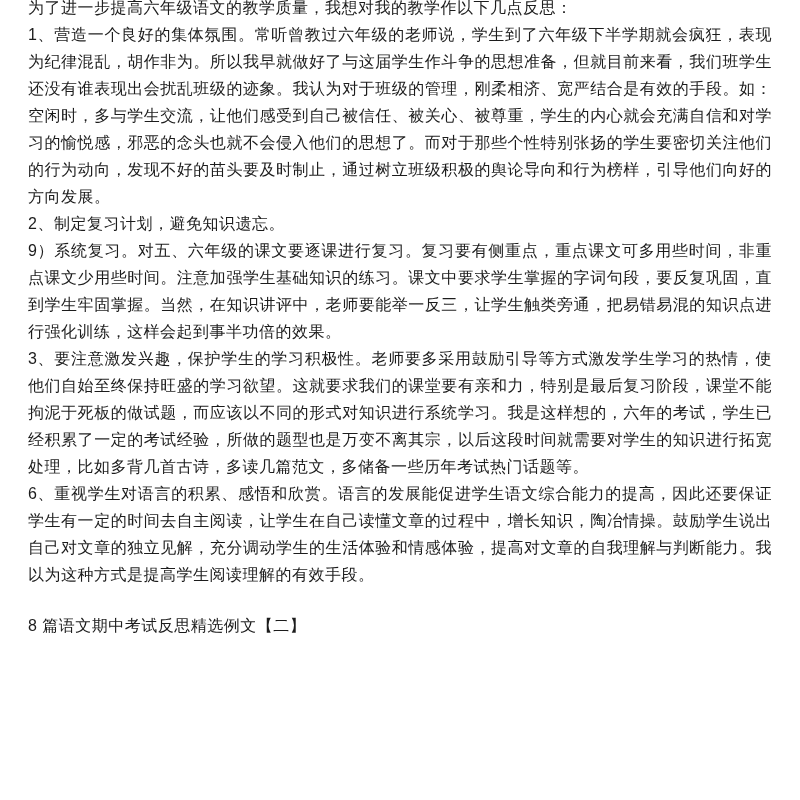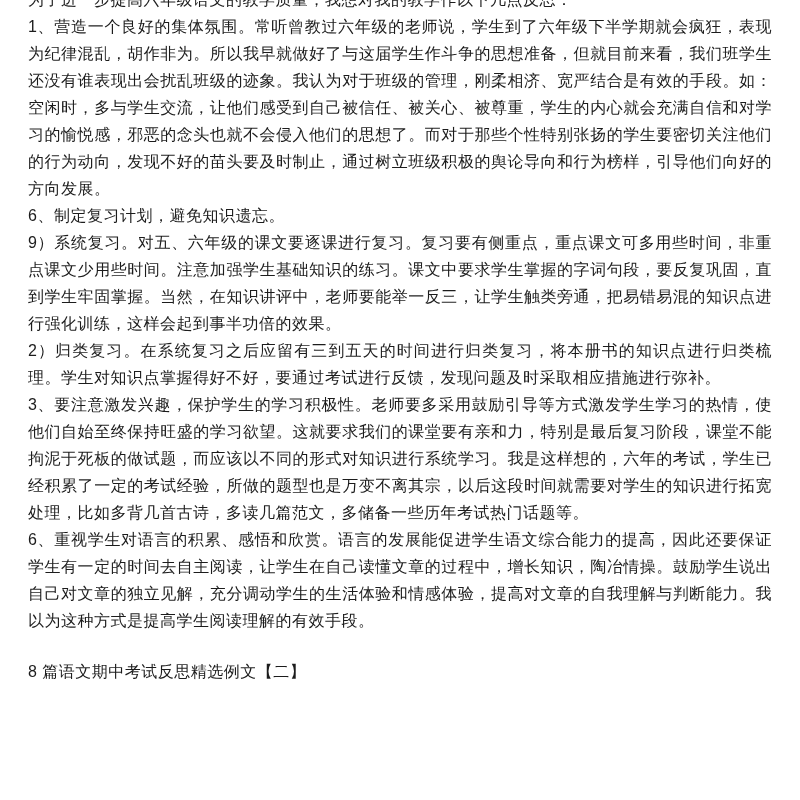--- a/index.html
+++ b/index.html
@@ -10,21 +10,21 @@
   body {
     width: 800px;
     height: 800px;
     overflow: hidden;
     font-family: "Liberation Sans", "DejaVu Sans", sans-serif;
   }
   .page {
     box-sizing: border-box;
     width: 800px;
     height: 800px;
-    padding: 0 28px;
+    padding: 8px 28px;
     overflow: hidden;
     position: relative;
     background: #ffffff;
   }
   .para {
     margin: 0;
     font-size: 16px;
     line-height: 27px;
     color: #1c1c1c;
     text-align: justify;
@@ -37,19 +37,18 @@
   .para.footer-gap {
     margin-top: 24px; 
   }
 </style>
 </head>
 <body>
 
 <div class="page">
   <p class="para clip-top">为了进一步提高六年级语文的教学质量，我想对我的教学作以下几点反思：</p>
   <p class="para">1、营造一个良好的集体氛围。常听曾教过六年级的老师说，学生到了六年级下半学期就会疯狂，表现为纪律混乱，胡作非为。所以我早就做好了与这届学生作斗争的思想准备，但就目前来看，我们班学生还没有谁表现出会扰乱班级的迹象。我认为对于班级的管理，刚柔相济、宽严结合是有效的手段。如：空闲时，多与学生交流，让他们感受到自己被信任、被关心、被尊重，学生的内心就会充满自信和对学习的愉悦感，邪恶的念头也就不会侵入他们的思想了。而对于那些个性特别张扬的学生要密切关注他们的行为动向，发现不好的苗头要及时制止，通过树立班级积极的舆论导向和行为榜样，引导他们向好的方向发展。</p>
-  <p class="para">6、制定复习计划，避免知识遗忘。</p>
+  <p class="para">2、制定复习计划，避免知识遗忘。</p>
   <p class="para">9）系统复习。对五、六年级的课文要逐课进行复习。复习要有侧重点，重点课文可多用些时间，非重点课文少用些时间。注意加强学生基础知识的练习。课文中要求学生掌握的字词句段，要反复巩固，直到学生牢固掌握。当然，在知识讲评中，老师要能举一反三，让学生触类旁通，把易错易混的知识点进行强化训练，这样会起到事半功倍的效果。</p>
-  <p class="para">2）归类复习。在系统复习之后应留有三到五天的时间进行归类复习，将本册书的知识点进行归类梳理。学生对知识点掌握得好不好，要通过考试进行反馈，发现问题及时采取相应措施进行弥补。</p>
   <p class="para">3、要注意激发兴趣，保护学生的学习积极性。老师要多采用鼓励引导等方式激发学生学习的热情，使他们自始至终保持旺盛的学习欲望。这就要求我们的课堂要有亲和力，特别是最后复习阶段，课堂不能拘泥于死板的做试题，而应该以不同的形式对知识进行系统学习。我是这样想的，六年的考试，学生已经积累了一定的考试经验，所做的题型也是万变不离其宗，以后这段时间就需要对学生的知识进行拓宽处理，比如多背几首古诗，多读几篇范文，多储备一些历年考试热门话题等。</p>
   <p class="para">6、重视学生对语言的积累、感悟和欣赏。语言的发展能促进学生语文综合能力的提高，因此还要保证学生有一定的时间去自主阅读，让学生在自己读懂文章的过程中，增长知识，陶冶情操。鼓励学生说出自己对文章的独立见解，充分调动学生的生活体验和情感体验，提高对文章的自我理解与判断能力。我以为这种方式是提高学生阅读理解的有效手段。</p>
   <p class="para footer-gap">8 篇语文期中考试反思精选例文【二】</p>
 </div>
 
 </body></html>

